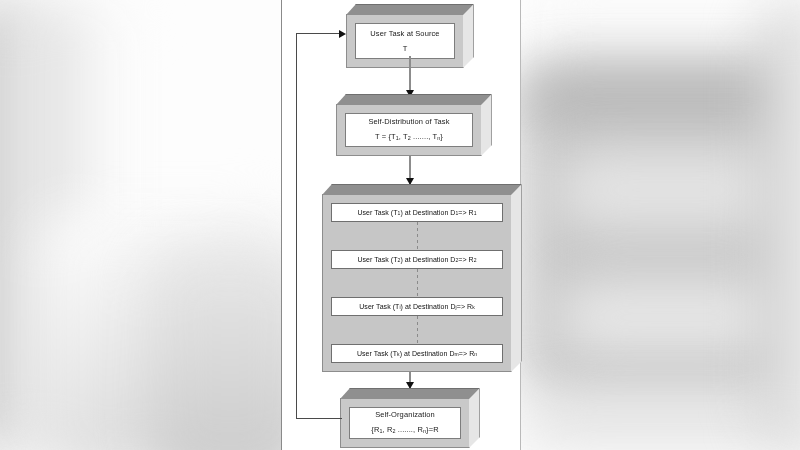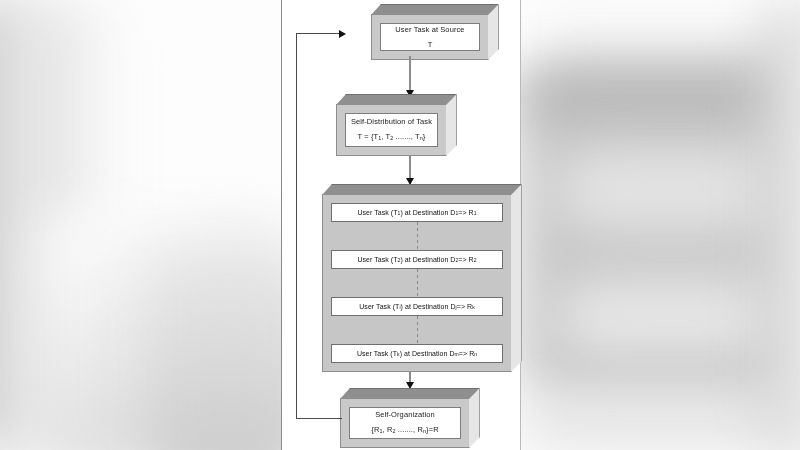--- a/index.html
+++ b/index.html
@@ -124,34 +124,34 @@
   <div class="blob bl-r-body"></div>
   <div class="blob bl-r-dark"></div>
   <div class="blob bl-r-hl1"></div>
   <div class="blob bl-r-hl2"></div>
   <div class="blob bl-r-bottom"></div>
   <div class="blob bl-r-right"></div>
 </div>
 
 <div id="page">
 
-  <div class="node box3d" style="left:64px;top:4px;width:128px;height:56px;margin-left:25px;">
+  <div class="node box3d" style="left:64px;top:4px;width:128px;height:64px;">
     <div class="shell"></div>
     <div class="bevel-top"></div>
     <div class="bevel-right"></div>
     <div class="face">
       <div class="l1">User Task at Source</div>
       <div class="l2">T</div>
     </div>
   </div>
 
   <div class="vline" style="left:127px;top:56px;height:38px;"></div>
   <div class="arrowdown" style="left:124px;top:90px;"></div>
 
-  <div class="node box3d" style="left:54px;top:94px;width:121px;height:62px;">
+  <div class="node box3d" style="left:54px;top:94px;width:156px;height:62px;">
     <div class="shell"></div>
     <div class="bevel-top"></div>
     <div class="bevel-right"></div>
     <div class="face">
       <div class="l1">Self-Distribution of Task</div>
       <div class="l2">
         <span>T = {T</span><sub>1</sub><span>, T</span><sub>2</sub><span> ......., T</span><sub>n</sub><span>}</span>
       </div>
     </div>
   </div>

